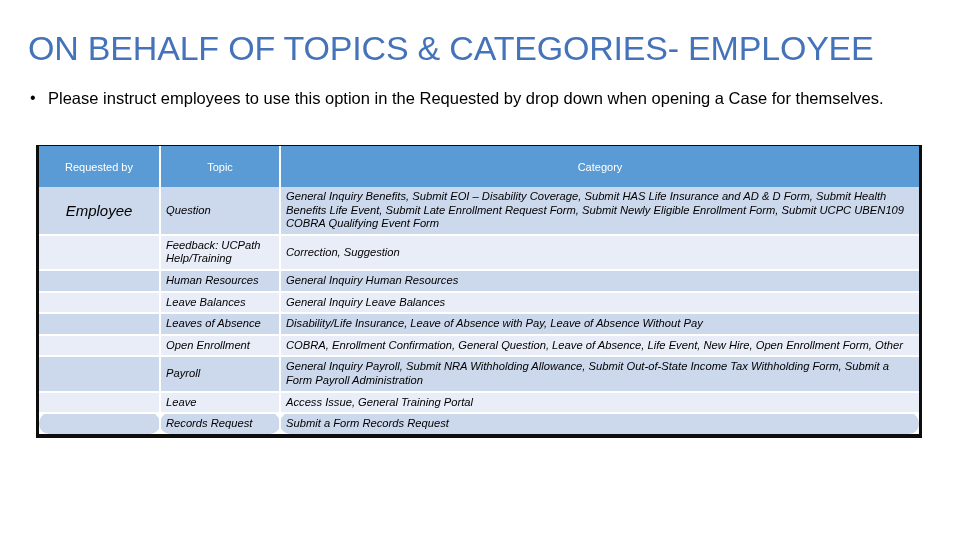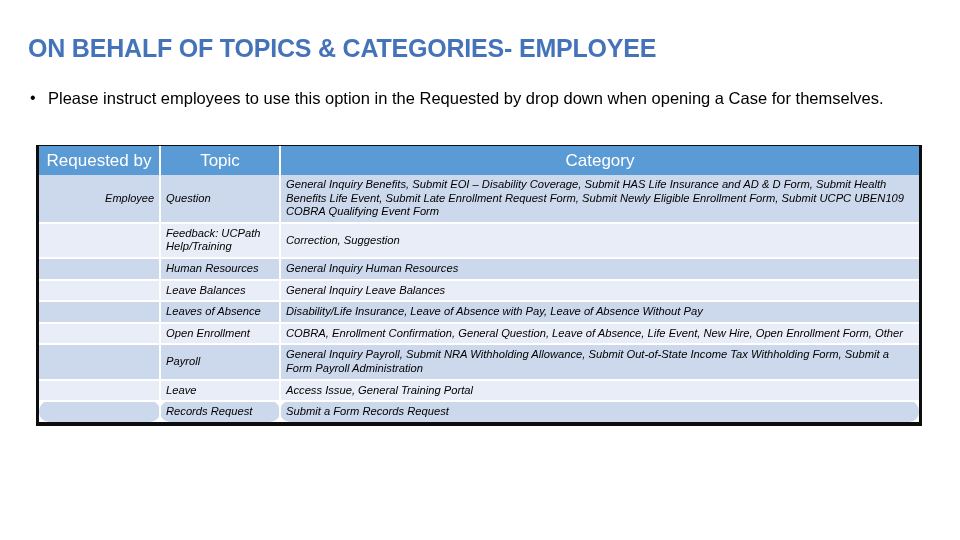--- a/index.html
+++ b/index.html
@@ -12,22 +12,22 @@
   }
   .slide {
     position: relative;
     width: 960px; height: 540px;
     background: #ffffff;
   }
   .slide-title {
     position: absolute;
     left: 28px; top: 30px;
     width: 910px;
-    font-size: 25px;
-    font-weight: bold;
+    font-size: 34px;
+    font-weight: normal;
     color: #4573b9;
     letter-spacing: -0.2px;
     white-space: nowrap;
     line-height: 36px;
   }
   .bullet-block {
     position: absolute;
     left: 30px; top: 86px;
     width: 890px;
   }
@@ -65,22 +65,22 @@
   }
   table.tc td, table.tc th {
     vertical-align: middle;
     padding: 3px 5px 3px 5px;
     font-weight: normal;
     overflow: hidden;
   }
   thead th {
     background: #5b9bd5;
     color: #ffffff;
-    font-size: 17px;
-    height: 29px;
+    font-size: 11px;
+    height: 41px;
     padding: 2px 4px;
     border-right: 2px solid #ffffff;
     text-align: center;
     line-height: 16px;
     margin-top: 40px;
   }
   thead th:last-child { border-right: none; }
   thead th.h-req { text-align: center; }
   tbody tr.odd td { background: #ccd8ec; }
   tbody tr.even td { background: #e9edf7; }
@@ -88,23 +88,23 @@
     font-size: 11.2px;
     color: #000000;
     line-height: 13.6px;
     border-right: 2px solid #ffffff;
     border-bottom: 2px solid #ffffff;
     font-style: italic;
   }
   tbody tr:last-child td { border-bottom: none; border-radius: 10px; }
   tbody td:last-child { border-right: none; }
   td.c-req {
-    text-align: right;
+    text-align: center;
     padding-left: 7px;
-    font-size: 11px;
+    font-size: 15px;
   }
   td.c-topic {
     text-align: left;
     padding-left: 9px;
   }
   td.c-cat {
     text-align: left;
     padding-left: 6px;
     padding-right: 4px;
   }

